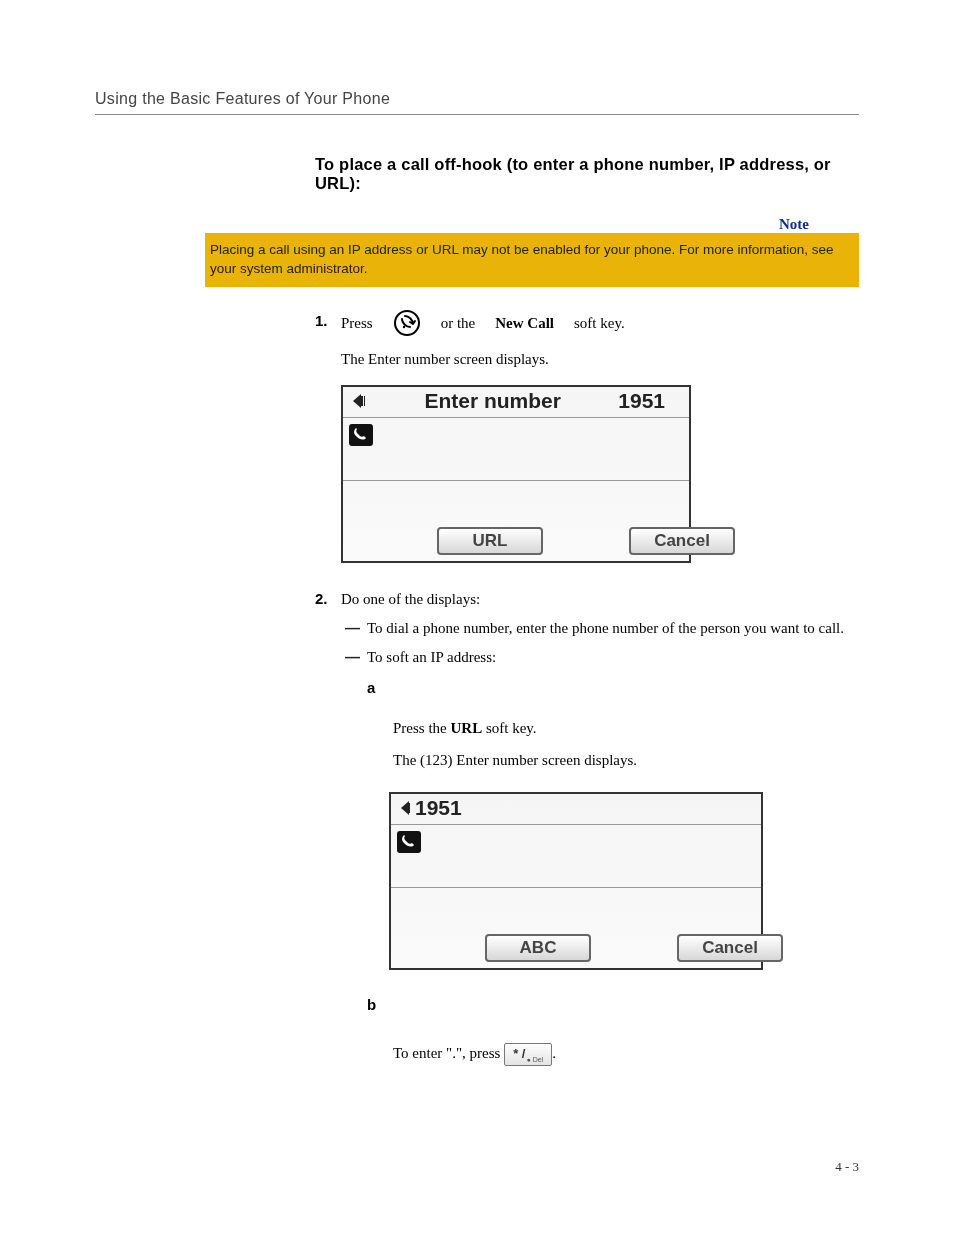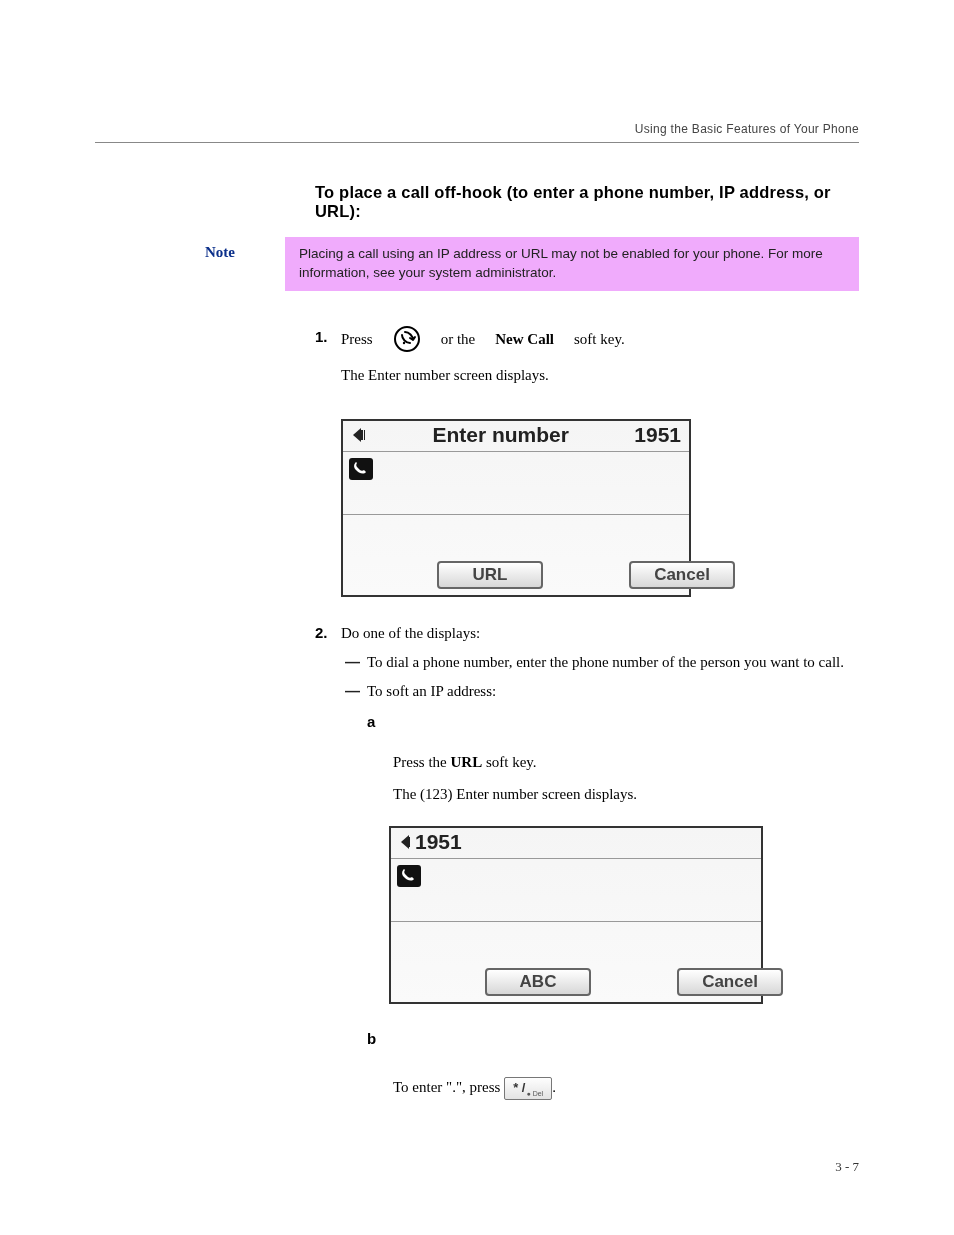--- a/index.html
+++ b/index.html
@@ -13,60 +13,60 @@
     position: relative;
     box-sizing: border-box;
   }
   .page {
     padding: 90px 95px 40px 95px;
     box-sizing: border-box;
     position: relative;
     height: 100%;
   }
   .running-head {
-    text-align: right;
+    text-align: left;
     font-family: 'Arial Narrow', Arial, sans-serif;
-    font-size: 12px;
+    font-size: 16px;
     color: #444;
     letter-spacing: 0.3px;
-    margin-top: 32px;
   }
   .hr {
     border: none;
     border-top: 1px solid #888;
     margin: 6px 0 40px 0;
   }
   .content {
     margin-left: 220px;
   }
   .section-heading {
     font-family: 'Arial Narrow', Arial, sans-serif;
     font-weight: bold;
     font-size: 16.5px;
     margin-bottom: 16px;
     letter-spacing: 0.2px;
   }
   .note-row {
     display: flex;
-    align-items: flex-start;
+    align-items: flex-end;
     margin-left: -110px;
-    margin-bottom: 34px;
+    margin-bottom: 22px;
+    flex-direction: column;
   }
   .note-label {
     width: 80px;
     color: #0b2f8a;
     font-family: 'Times New Roman', serif;
     font-weight: bold;
     font-size: 15px;
     flex-shrink: 0;
     padding-top: 7px;
   }
   .note-box {
-    background: #f0abfc;
-    padding: 8px 14px;
+    background: #eab308;
+    padding: 8px 5px;
     font-family: Arial, Helvetica, sans-serif;
     font-size: 13.5px;
     color: #222;
     line-height: 1.4;
     flex: 1;
   }
   .step-row {
     display: flex;
     align-items: flex-start;
     margin-bottom: 6px;
@@ -85,36 +85,36 @@
     line-height: 1.6;
     flex: 1;
   }
   .step-body .line {
     display: flex;
     align-items: center;
     flex-wrap: wrap;
     gap: 20px;
   }
   .step-body p {
-    margin: 10px 0 26px 0;
+    margin: 10px 0 8px 0;
   }
   .circ-icon {
     display: inline-flex;
     vertical-align: middle;
   }
   .phone-screen {
     border: 2px solid #333;
     width: 346px;
     margin: 4px 0 24px 26px;
     background: linear-gradient(#f5f5f5,#fafafa);
   }
   .ps-title {
     display: flex;
     align-items: center;
-    padding: 2px 6px 4px 6px;
+    padding: 2px 22px 4px 6px;
     border-bottom: 1px solid #999;
   }
   .ps-title-arrow {
     width: 18px;
     display: flex;
     justify-content: flex-start;
   }
   .ps-title-text {
     flex: 1;
     text-align: center;
@@ -365,14 +365,14 @@
           <span class="key-box">
             <span class="key-label-big">* /</span><span class="key-label-small">●
 Del</span>
           </span><span>.</span>
         </p>
       </div>
     </div>
 
   </div>
 
-  <div class="pagenum">3 - 7</div>
+  <div class="pagenum">4 - 3</div>
 </div>
 
 </body></html>

